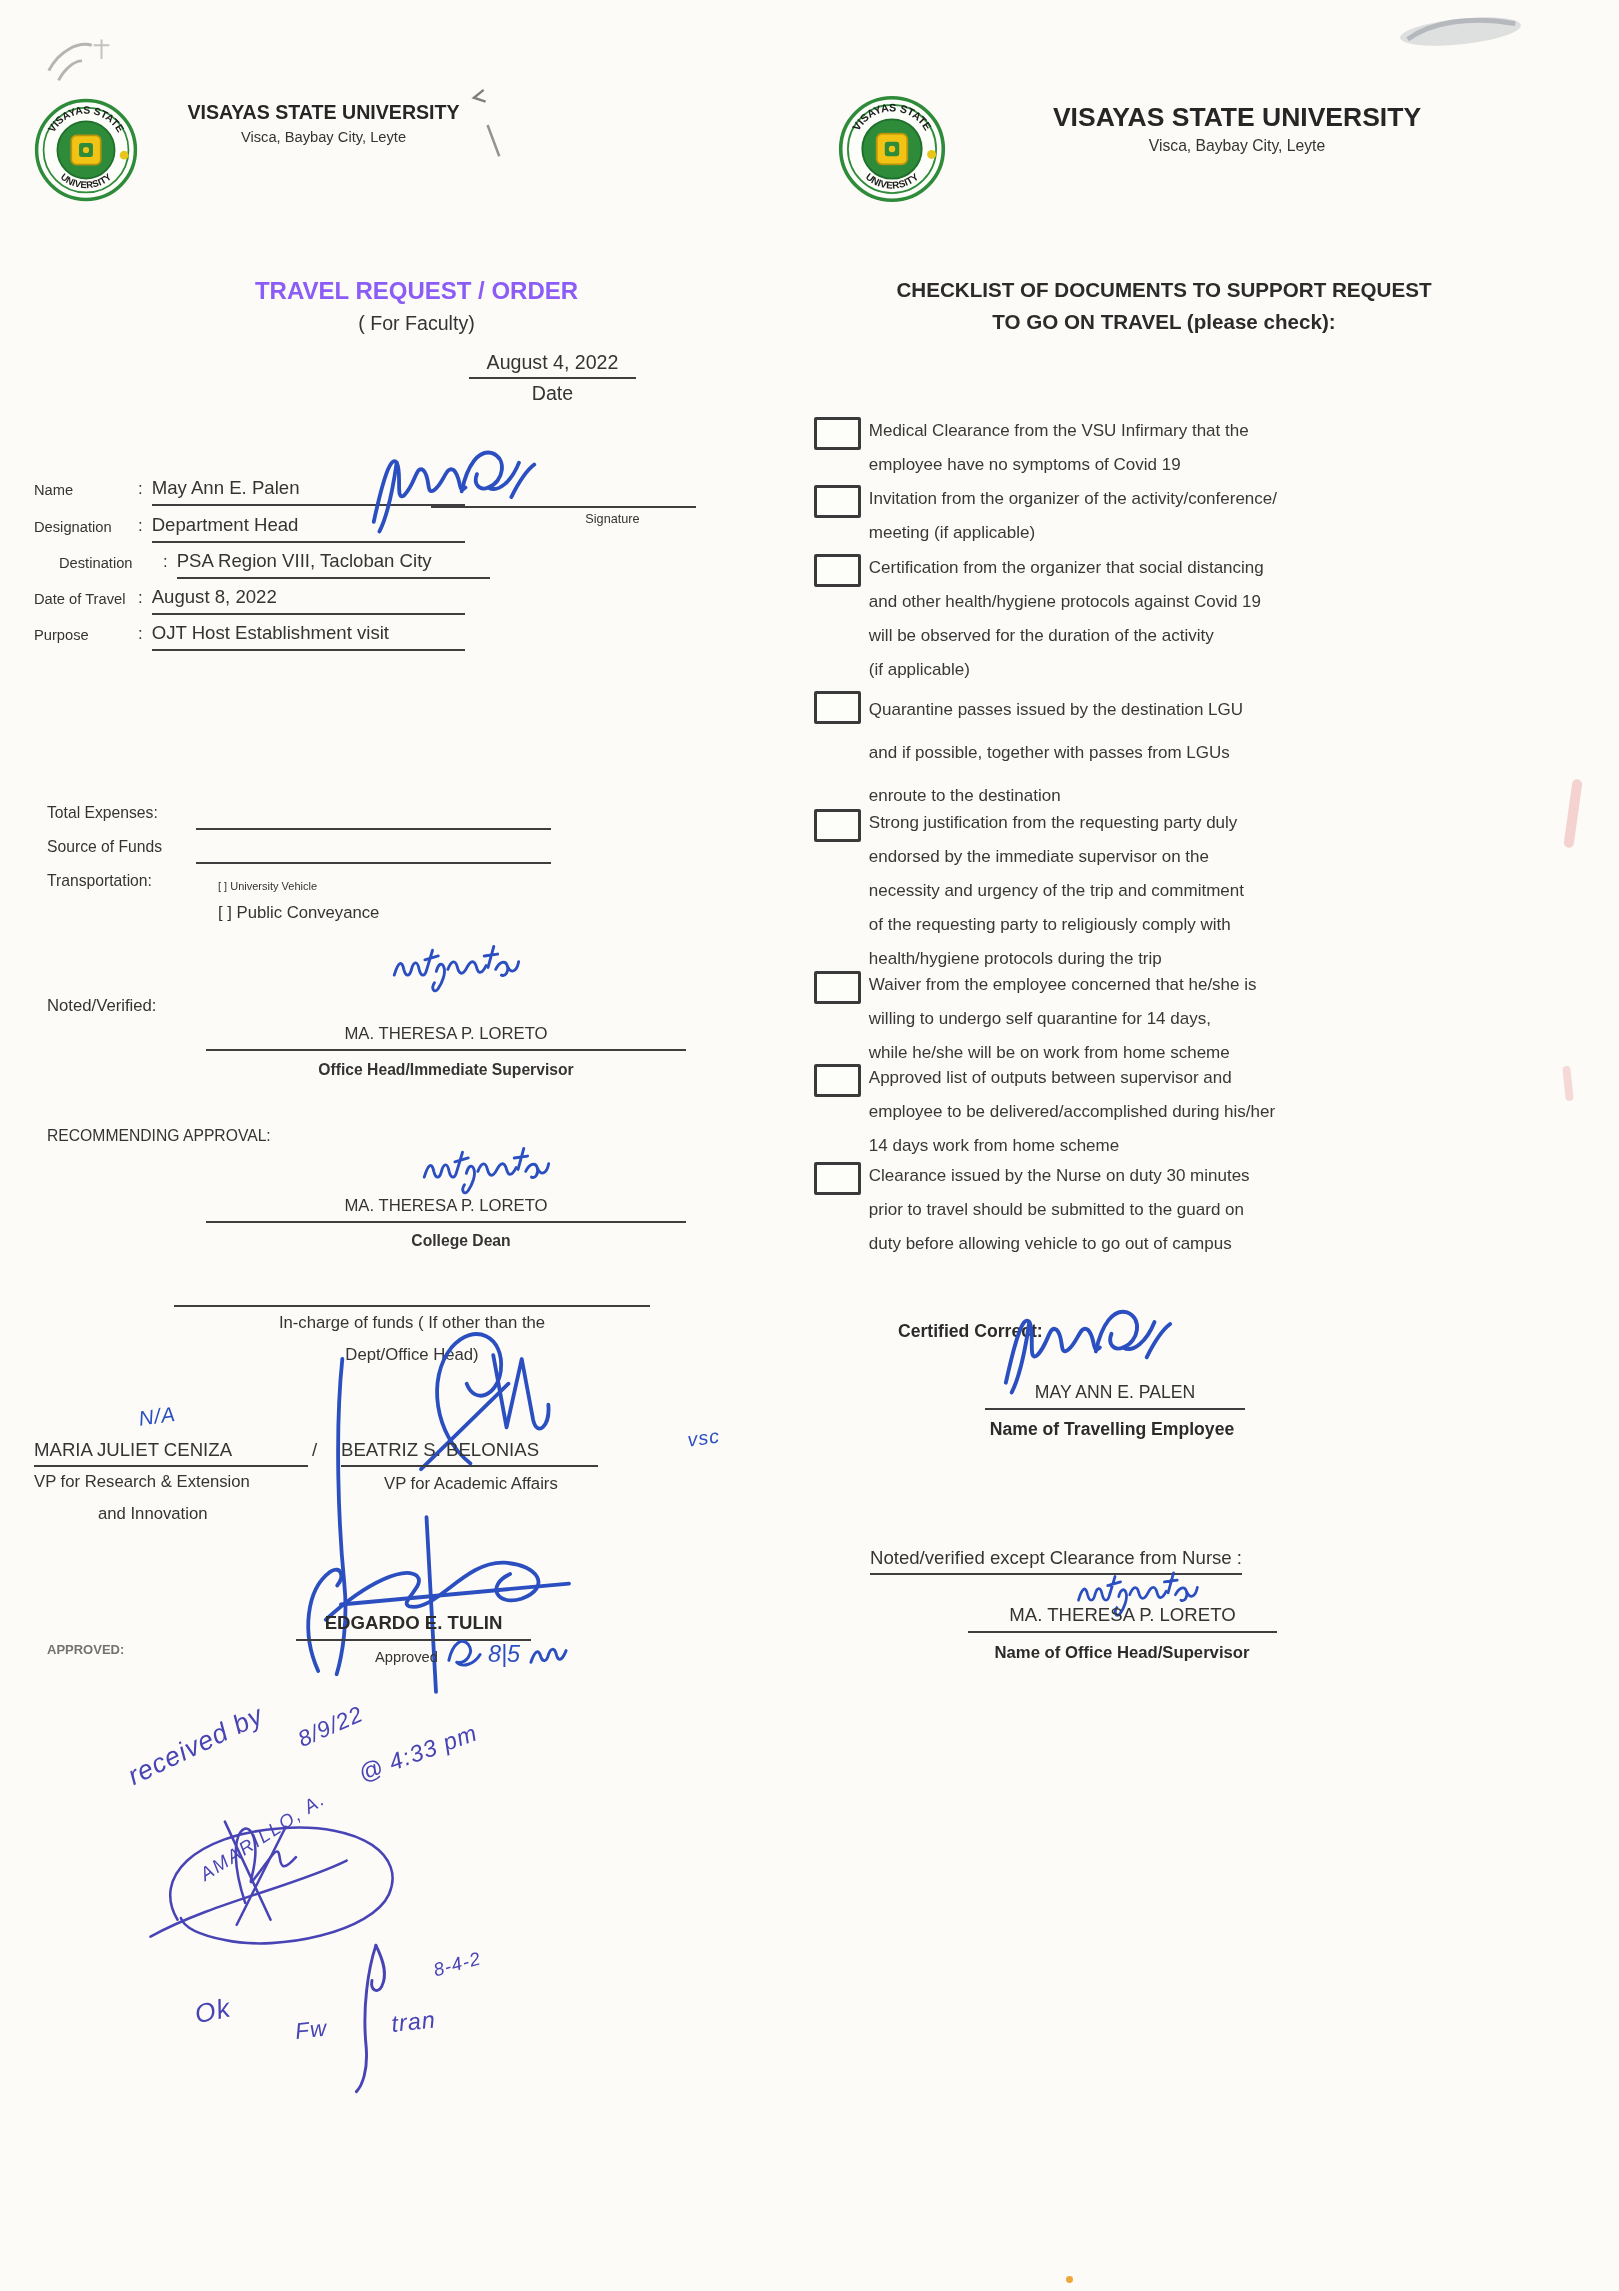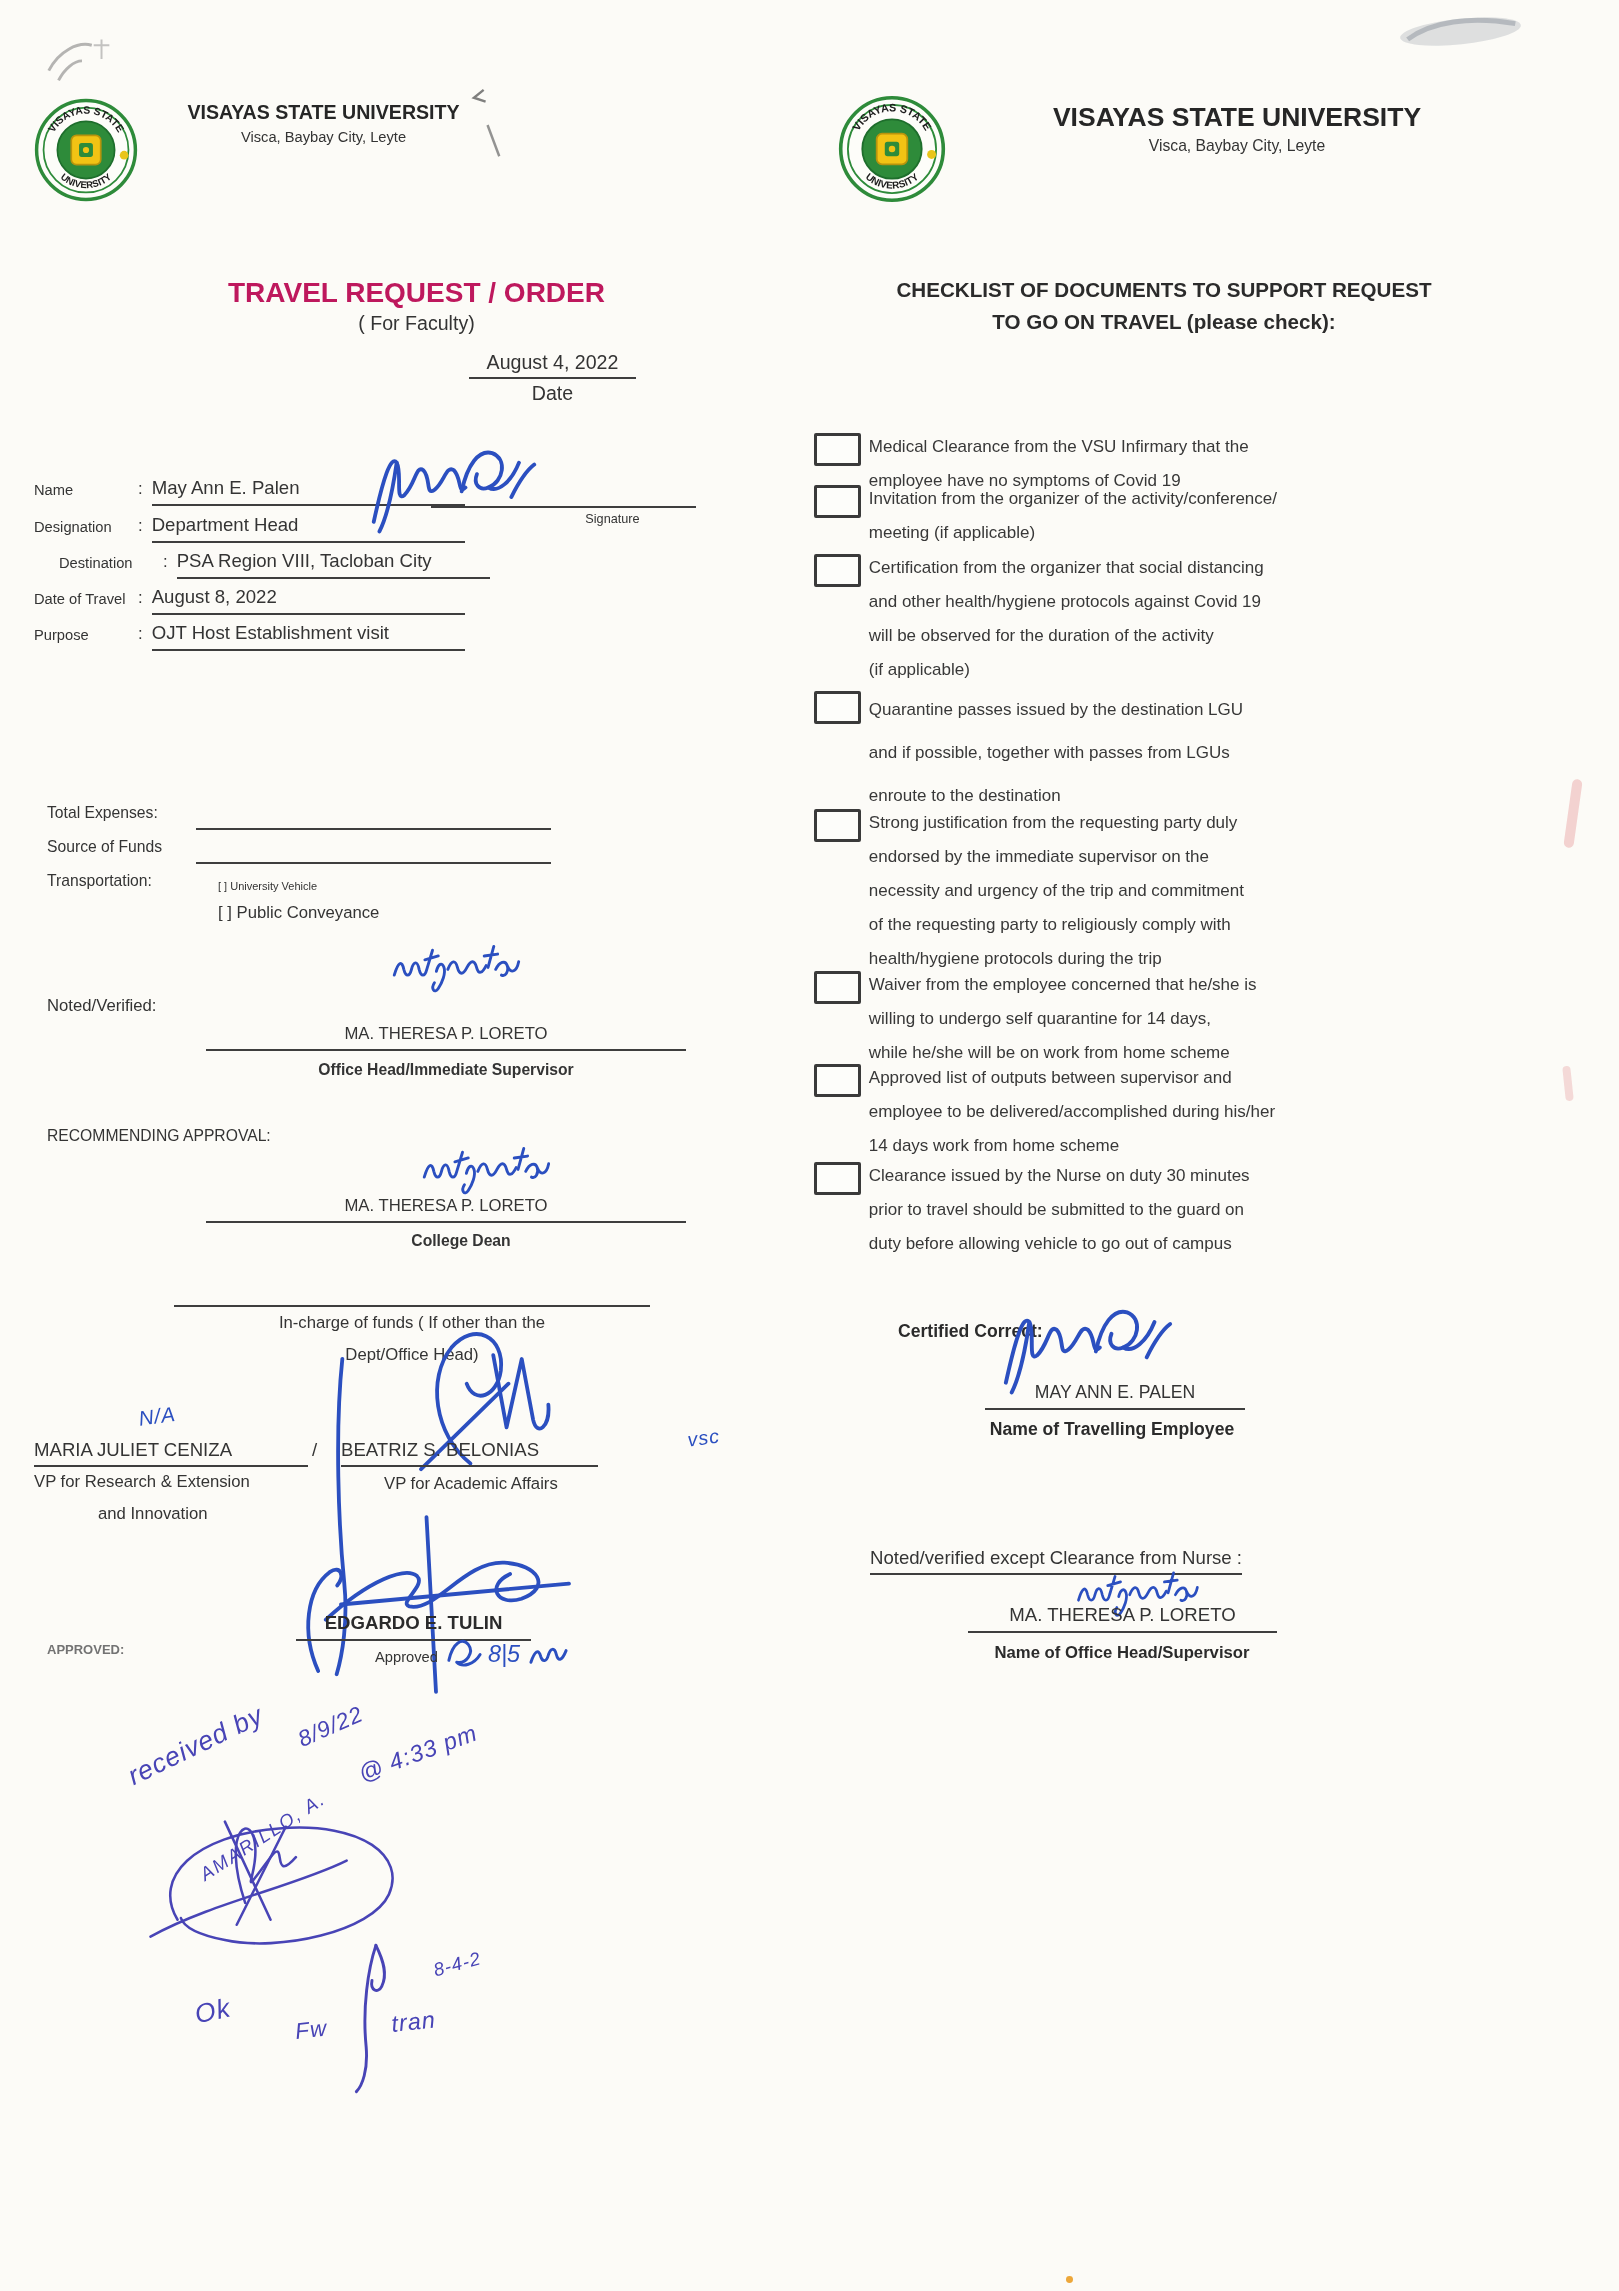--- a/index.html
+++ b/index.html
@@ -49,21 +49,21 @@
     <circle cx="60" cy="60" r="33" fill="#2e8b3a" stroke="#1e6e2c" stroke-width="2"></circle>
     <rect x="43" y="43" width="34" height="34" rx="6" fill="#f2c314" stroke="#b8940c" stroke-width="2"></rect>
     <rect x="52" y="52" width="16" height="16" rx="3" fill="#2e8b3a"></rect>
     <circle cx="60" cy="60" r="3.6" fill="#f2c314"></circle>
     <circle cx="104" cy="66" r="5" fill="#e9c51a"></circle>
   </svg>
 
   <div class="t c b" style="left:147px; top:101px; width:353px; font-size:19.6px; color:#262626;">VISAYAS STATE UNIVERSITY</div>
   <div class="t c" style="left:147px; top:129px; width:353px; font-size:14.7px;">Visca, Baybay City, Leyte</div>
 
-  <div class="t c b" style="left:186px; top:277px; width:461px; font-size:28px; color:#be185d;">TRAVEL REQUEST / ORDER</div>
+  <div class="t c b" style="left:186px; top:277px; width:461px; font-size:24px; color:#8b5cf6;">TRAVEL REQUEST / ORDER</div>
   <div class="t c" style="left:186px; top:312px; width:461px; font-size:19.6px;">( For Faculty)</div>
 
   <div class="t c ul" style="left:469px; top:351px; width:167px; font-size:19.6px; padding-bottom:2.9px;">August 4, 2022</div>
   <div class="t c" style="left:469px; top:382px; width:167px; font-size:19.6px;">Date</div>
 
   <div class="row" style="top:477px;">
     <span class="flabel">Name</span>
     <span class="fcolon">:</span>
     <span class="fvalue">May Ann E. Palen</span>
   </div>
@@ -199,21 +199,21 @@
     <circle cx="60" cy="60" r="3.6" fill="#f2c314"></circle>
     <circle cx="104" cy="66" r="5" fill="#e9c51a"></circle>
   </svg>
 
   <div class="t c b" style="left:970px; top:102px; width:534px; font-size:26.5px; color:#262626;">VISAYAS STATE UNIVERSITY</div>
   <div class="t c" style="left:970px; top:137px; width:534px; font-size:15.7px;">Visca, Baybay City, Leyte</div>
 
   <div class="t c b" style="left:812px; top:278px; width:704px; font-size:20.6px; color:#2b2b2b;">CHECKLIST OF DOCUMENTS TO SUPPORT REQUEST</div>
   <div class="t c b" style="left:812px; top:310px; width:704px; font-size:20.6px; color:#2b2b2b;">TO GO ON TRAVEL (please check):</div>
 
-  <div class="chk-item" style="top:430px;">
+  <div class="chk-item" style="top:414px;">
     <span class="chk-box"></span>
     <div class="chk-text">Medical Clearance from the VSU Infirmary that the
 employee have no symptoms of Covid 19</div>
   </div>
   <div class="chk-item" style="top:482px;">
     <span class="chk-box"></span>
     <div class="chk-text">Invitation from the organizer of the activity/conference/
 meeting (if applicable)</div>
   </div>
   <div class="chk-item" style="top:551px;">

